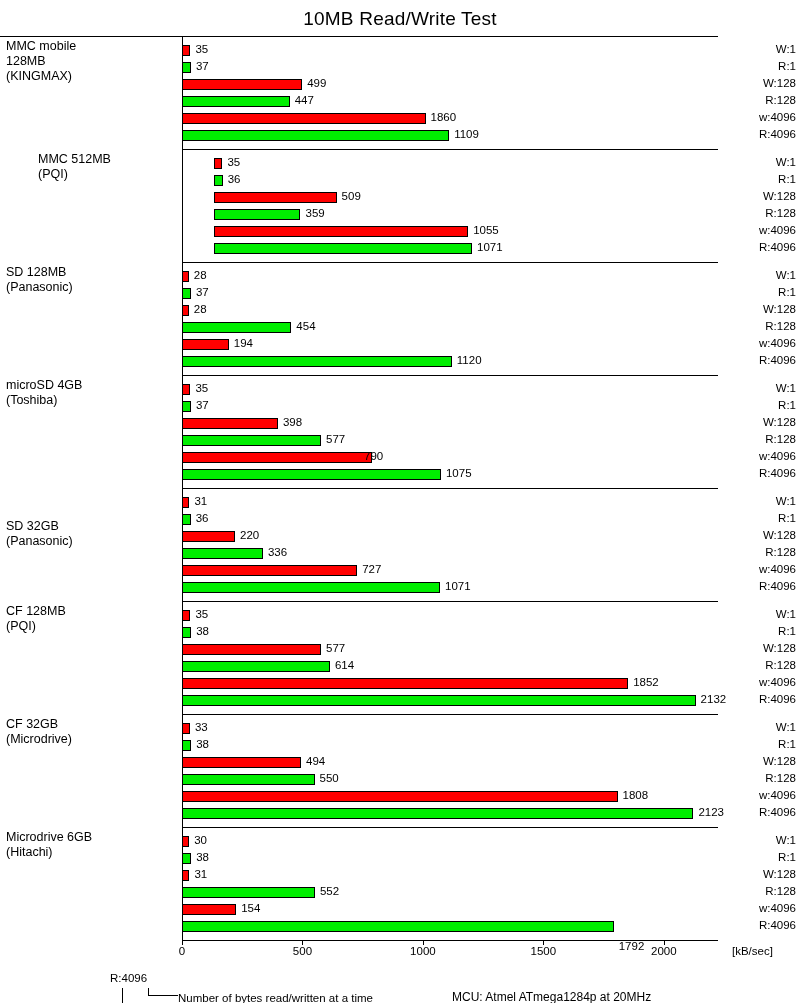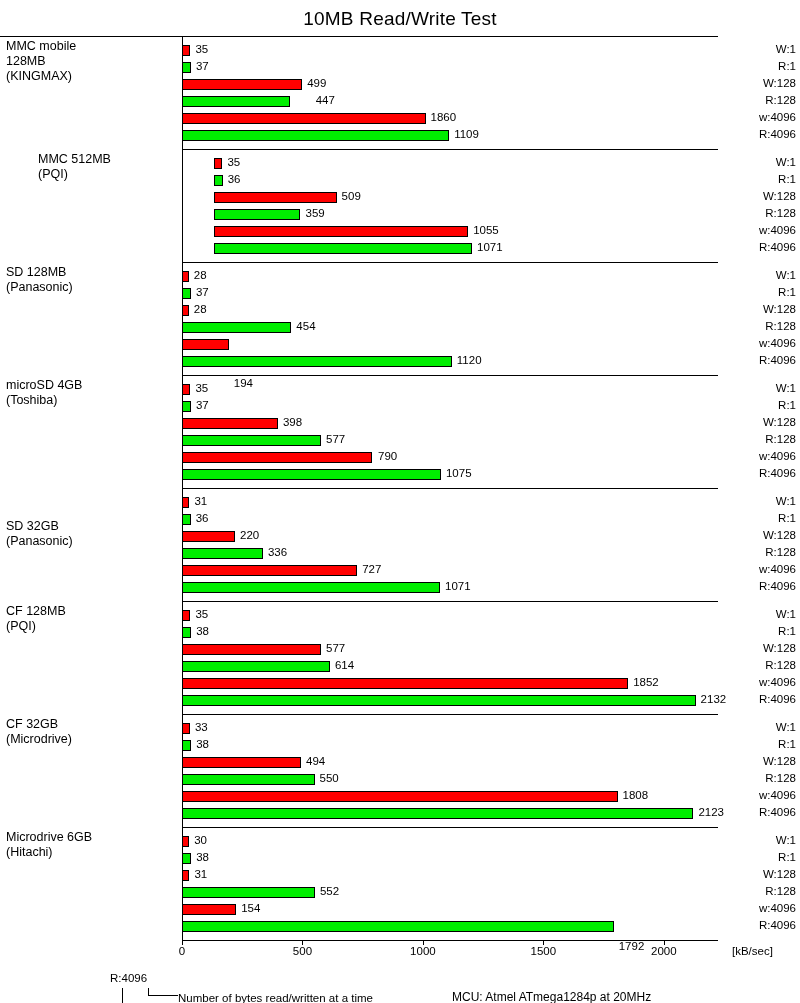--- a/index.html
+++ b/index.html
@@ -191,21 +191,21 @@
           <div class="row-label">W:128</div>
           <div class="bar-track">
             <div class="bar write" style="width: 120.214px;"></div>
             <div class="bar-value" style="left: 125.214px;">499</div>
           </div>
         </div>
         <div class="row">
           <div class="row-label">R:128</div>
           <div class="bar-track">
             <div class="bar read" style="width: 107.686px;"></div>
-            <div class="bar-value" style="left: 112.686px; margin-left: 21px;">447</div>
+            <div class="bar-value" style="left: 112.686px;">447</div>
           </div>
         </div>
         <div class="row">
           <div class="row-label">w:4096</div>
           <div class="bar-track">
             <div class="bar write" style="width: 243.559px;"></div>
             <div class="bar-value" style="left: 248.559px;">1860</div>
           </div>
         </div>
         <div class="row">
@@ -294,21 +294,21 @@
           <div class="row-label">R:128</div>
           <div class="bar-track">
             <div class="bar read" style="width: 109.373px;"></div>
             <div class="bar-value" style="left: 114.373px;">454</div>
           </div>
         </div>
         <div class="row">
           <div class="row-label">w:4096</div>
           <div class="bar-track">
             <div class="bar write" style="width: 46.7364px;"></div>
-            <div class="bar-value" style="left: 51.7364px; margin-top: 40px;">194</div>
+            <div class="bar-value" style="left: 51.7364px;">194</div>
           </div>
         </div>
         <div class="row">
           <div class="row-label">R:4096</div>
           <div class="bar-track">
             <div class="bar read" style="width: 269.818px;"></div>
             <div class="bar-value" style="left: 274.818px;">1120</div>
           </div>
         </div>
       </div>
@@ -342,21 +342,21 @@
           <div class="row-label">R:128</div>
           <div class="bar-track">
             <div class="bar read" style="width: 139.005px;"></div>
             <div class="bar-value" style="left: 144.005px;">577</div>
           </div>
         </div>
         <div class="row">
           <div class="row-label">w:4096</div>
           <div class="bar-track">
             <div class="bar write" style="width: 190.318px;"></div>
-            <div class="bar-value" style="left: 196px;">790</div>
+            <div class="bar-value" style="left: 182px;">790</div>
           </div>
         </div>
         <div class="row">
           <div class="row-label">R:4096</div>
           <div class="bar-track">
             <div class="bar read" style="width: 258.977px;"></div>
             <div class="bar-value" style="left: 263.977px;">1075</div>
           </div>
         </div>
       </div>

